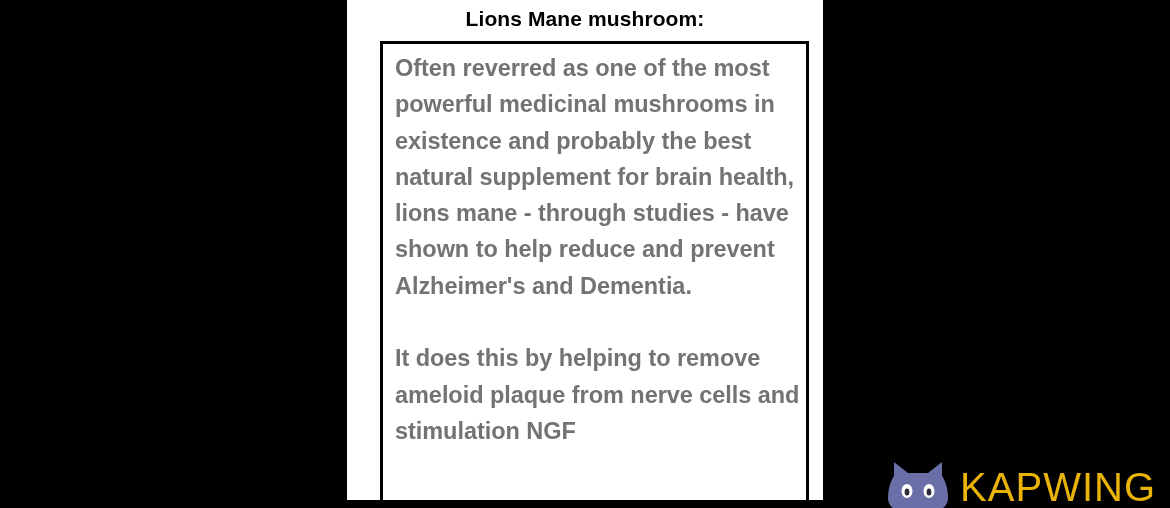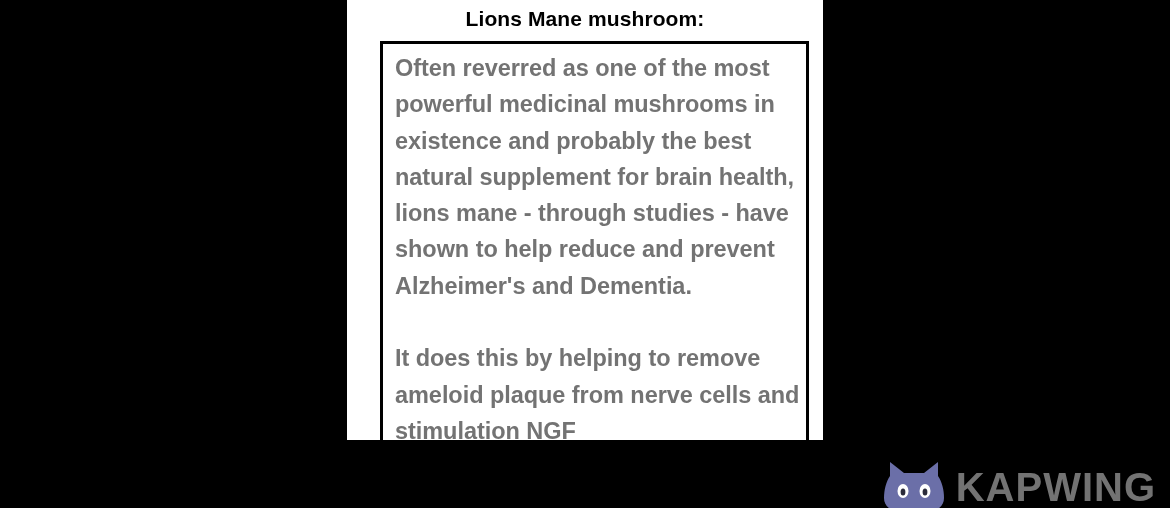--- a/index.html
+++ b/index.html
@@ -18,21 +18,21 @@
     width: 1170px;
     height: 508px;
     background: #000000;
   }
   
   .doc-column {
     position: absolute;
     left: 347px;
     top: 0;
     width: 476px;
-    height: 440px;
+    height: 500px;
     background: #ffffff;
     overflow: hidden;
   }
   .doc-title {
     position: absolute;
     left: 0;
     top: 0;
     width: 476px;
     height: 38px;
     line-height: 38px;
@@ -75,22 +75,22 @@
     gap: 10px;
     opacity: 1;
   }
   .wm-cat {
     width: 64px;
     height: 54px;
     position: relative;
   }
   .wm-text {
     font-size: 40px;
-    font-weight: bold;
-    color: #737373;
+    font-weight: normal;
+    color: #eab308;
     letter-spacing: 1px;
     font-family: "Liberation Sans", sans-serif;
   }
 </style>
 </head>
 <body>
 
 <div class="stage">
 
   <div class="doc-column">

